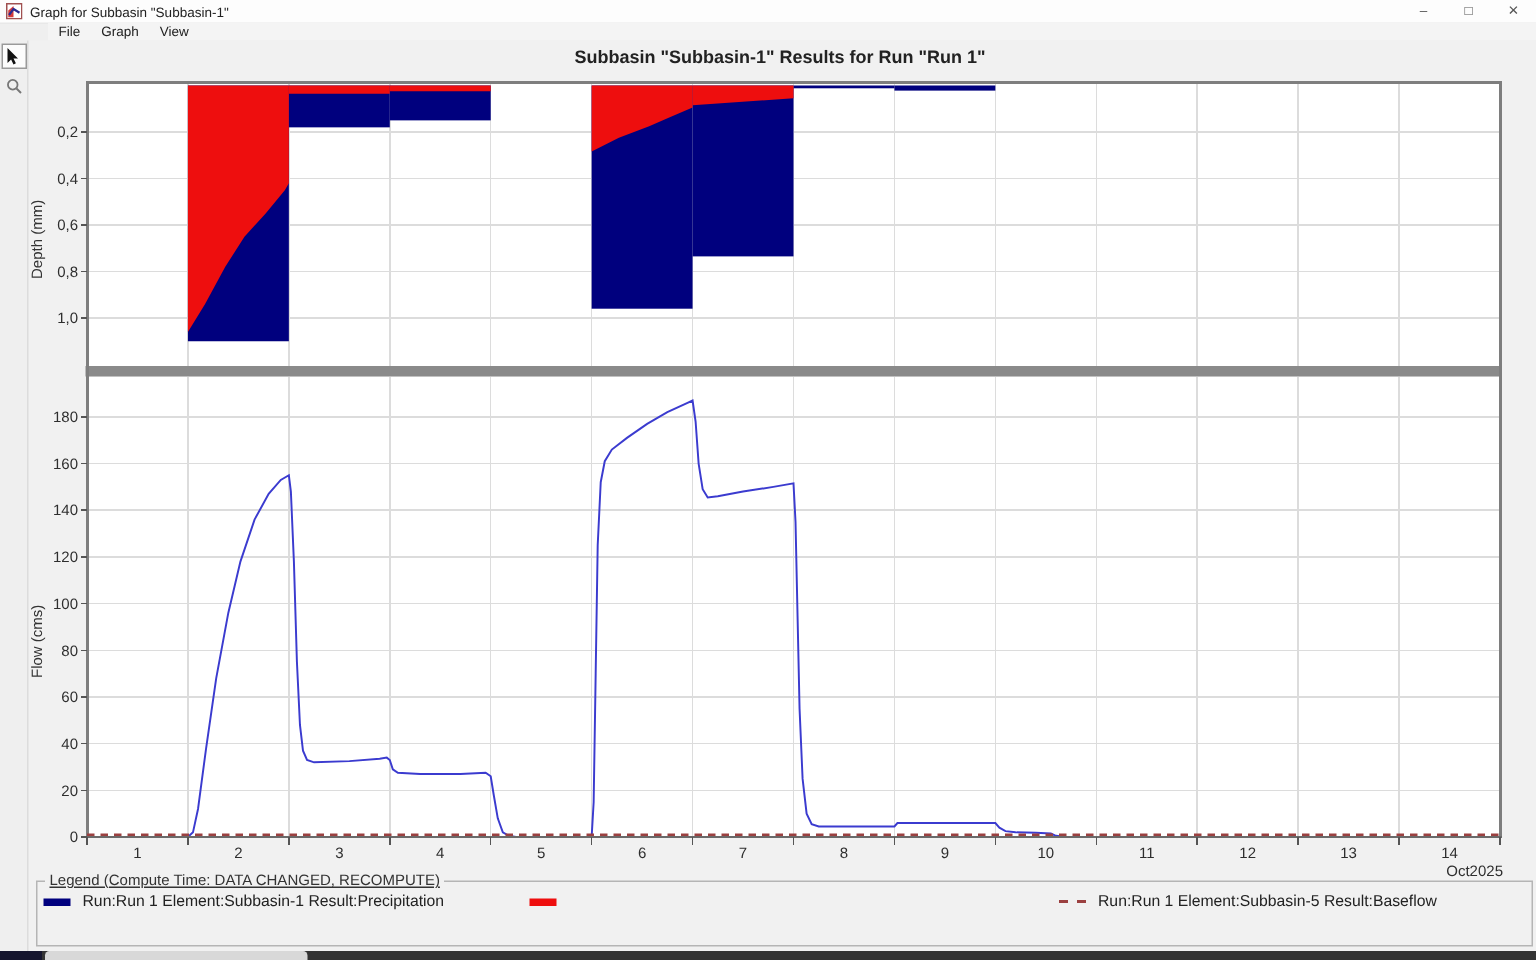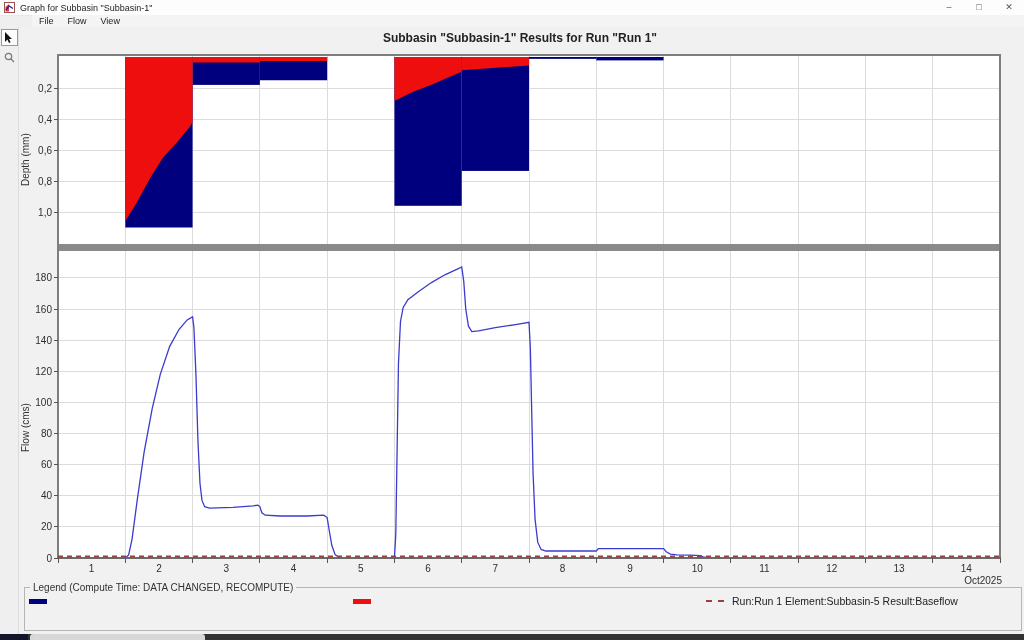--- a/index.html
+++ b/index.html
@@ -26,21 +26,21 @@
   .chart-title{position:absolute;left:18px;top:31px;width:1004px;text-align:center;
     font-size:12px;font-weight:600;color:#222;}
   .vlabel{position:absolute;font-size:10px;color:#333;transform:rotate(-90deg);
     transform-origin:left top;white-space:nowrap;}
   #ylabel-depth{left:20px;top:186px;}
   #ylabel-flow{left:20px;top:452px;}
   svg#plot{position:absolute;left:0;top:0;}
   
   .legend-box{position:absolute;left:24px;top:582px;width:988px;height:46px;margin:0;
     border:1px solid #b5b5b5;padding:1px 4px 0 4px;background:transparent;}
-  .legend-box legend{font-size:10px;color:#333;padding:0 3px;margin-left:1px;}
+  .legend-box legend{font-size:10px;color:#333;padding:0 3px;margin-left:1px;text-decoration:underline;}
   .legend-grid{display:grid;grid-template-columns:324px 353px 1fr;grid-auto-rows:14px;align-items:center;}
   .legend-item{display:flex;align-items:center;gap:8px;font-size:10.5px;color:#222;white-space:nowrap;}
   .swatch{flex:0 0 auto;width:18px;}
   .swatch.thick-navy{height:5px;background:#00007e;}
   .swatch.thick-red{height:5px;background:#ee0e0e;}
   .swatch.thin-blue{height:2px;background:#3b3bcf;}
   .swatch.dashed-maroon{height:0;border-top:2px dashed #9b4040;}
   
   .taskbar{position:absolute;left:0;bottom:0;width:1024px;height:6px;background:#333333;}
   .taskbar .tb-dark-left{position:absolute;left:0;top:0;width:28px;height:6px;background:#15152e;}
@@ -59,21 +59,21 @@
     </svg>
     <span class="title-text">Graph for Subbasin "Subbasin-1"</span>
     <span class="tb-spacer"></span>
     <span class="tb-btn">–</span>
     <span class="tb-btn">□</span>
     <span class="tb-btn">✕</span>
   </div>
 
   <div class="menubar">
     <span class="menu-item">File</span>
-    <span class="menu-item">Flow</span>
+    <span class="menu-item">Graph</span>
     <span class="menu-item">View</span>
   </div>
 
   <div class="toolbar">
     <div class="tool selected">
       <svg width="10" height="12" viewBox="0 0 10 12">
         <polygon points="1,0 1,10 3.4,7.6 5,11 6.6,10.2 5,7 8,7" fill="#111"></polygon>
       </svg>
     </div>
     <div class="tool">
@@ -210,20 +210,21 @@
     </svg>
   <div class="chart-title">Subbasin "Subbasin-1" Results for Run "Run 1"</div>
   <div id="ylabel-depth" class="vlabel">Depth (mm)</div>
   <div id="ylabel-flow" class="vlabel">Flow (cms)</div>
 
   <fieldset class="legend-box">
     <legend>Legend (Compute Time: DATA CHANGED, RECOMPUTE)</legend>
     <div class="legend-grid">
       <div class="legend-item">
         <span class="swatch thick-navy"></span>
+        <span>Run:Run 1 Element:Subbasin-1 Result:Precipitation</span>
       </div>
       <div class="legend-item">
         <span class="swatch thick-red"></span>
       </div>
       <div class="legend-item">
         <span class="swatch dashed-maroon"></span>
         <span>Run:Run 1 Element:Subbasin-5 Result:Baseflow</span>
       </div>
     </div>
   </fieldset>

